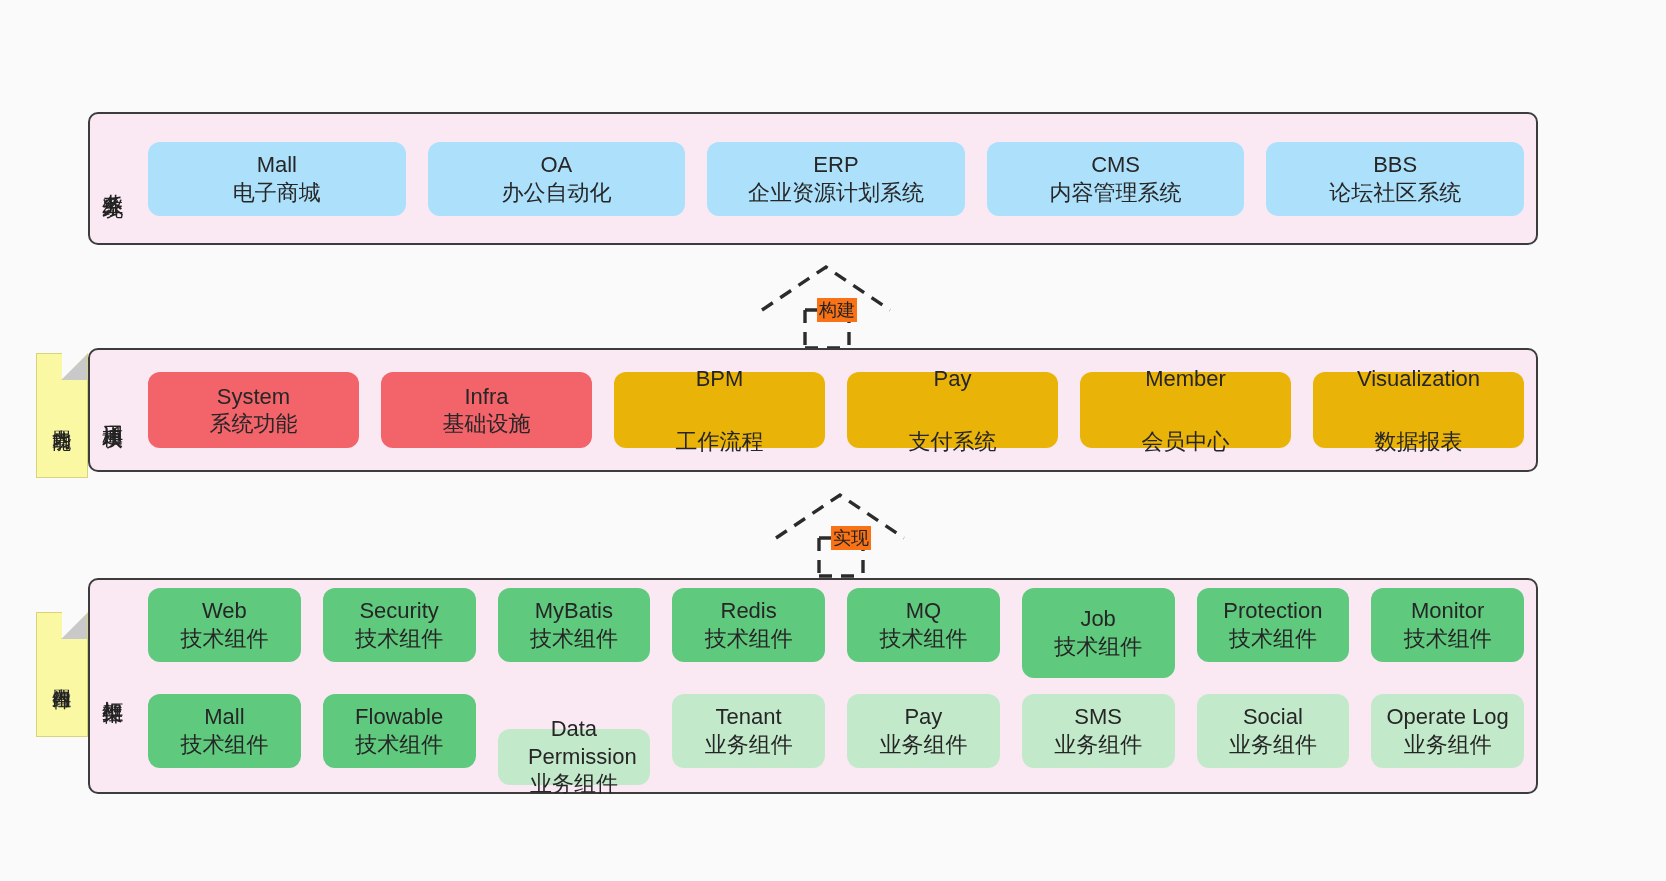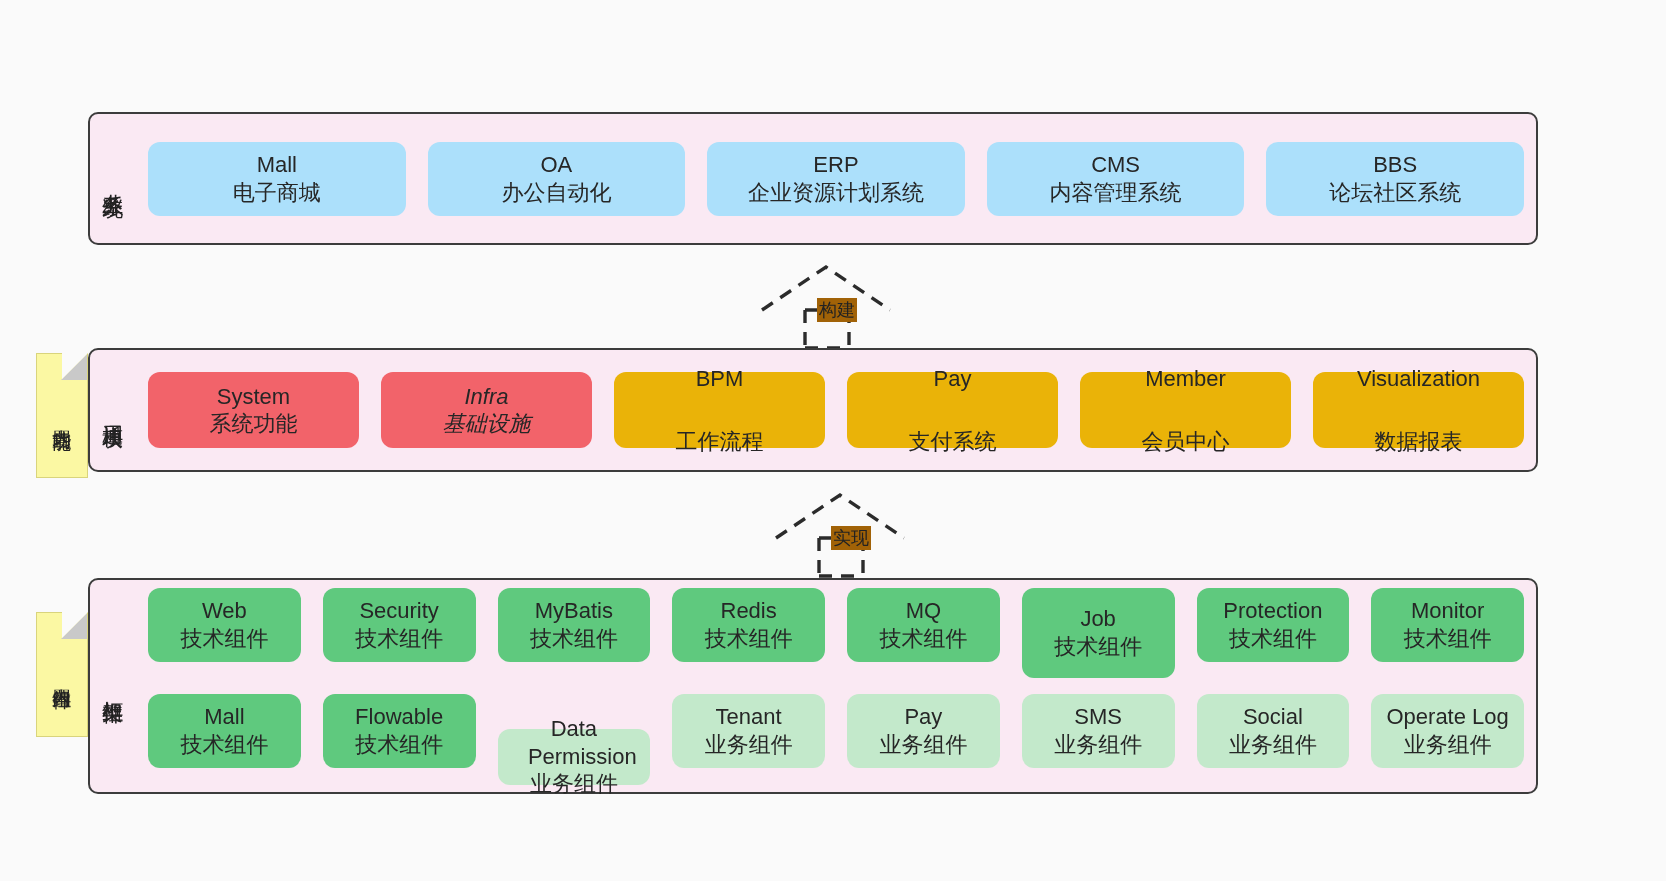--- a/index.html
+++ b/index.html
@@ -114,21 +114,21 @@
   }
 
   
   .arrow{position:absolute;}
   .arrow svg{display:block;overflow:visible;}
   .arrow .alabel{
     position:absolute;
     font-size:18px;
     color:#222;
     white-space:nowrap;
-    background:#a16207;
+    background:#f97316;
     padding:0 2px;
     user-select:none;
   }
 </style>
 </head>
 <body>
 
 <div class="canvas">
 
   <div class="layer" style="left:88px;top:112px;width:1450px;height:133px;">
@@ -175,21 +175,21 @@
   </div>
 
   <div class="layer" style="left:88px;top:348px;width:1450px;height:124px;">
     <div class="layer-title">通用模块</div>
     <div class="layer-body">
       <div class="row">
         <div class="card c-red" style="height:76px;">
           <span class="en">System</span>
           <span class="cn">系统功能</span>
         </div>
-        <div class="card c-red" style="height:76px;font-style:italic;">
+        <div class="card c-red" style="height:76px;">
           <span class="en">Infra</span>
           <span class="cn">基础设施</span>
         </div>
         <div class="card c-pink" style="height:76px;">
           <span class="en">BPM</span>
           <span class="cn">工作流程</span>
         </div>
         <div class="card c-pink" style="height:76px;">
           <span class="en">Pay</span>
           <span class="cn">支付系统</span>

